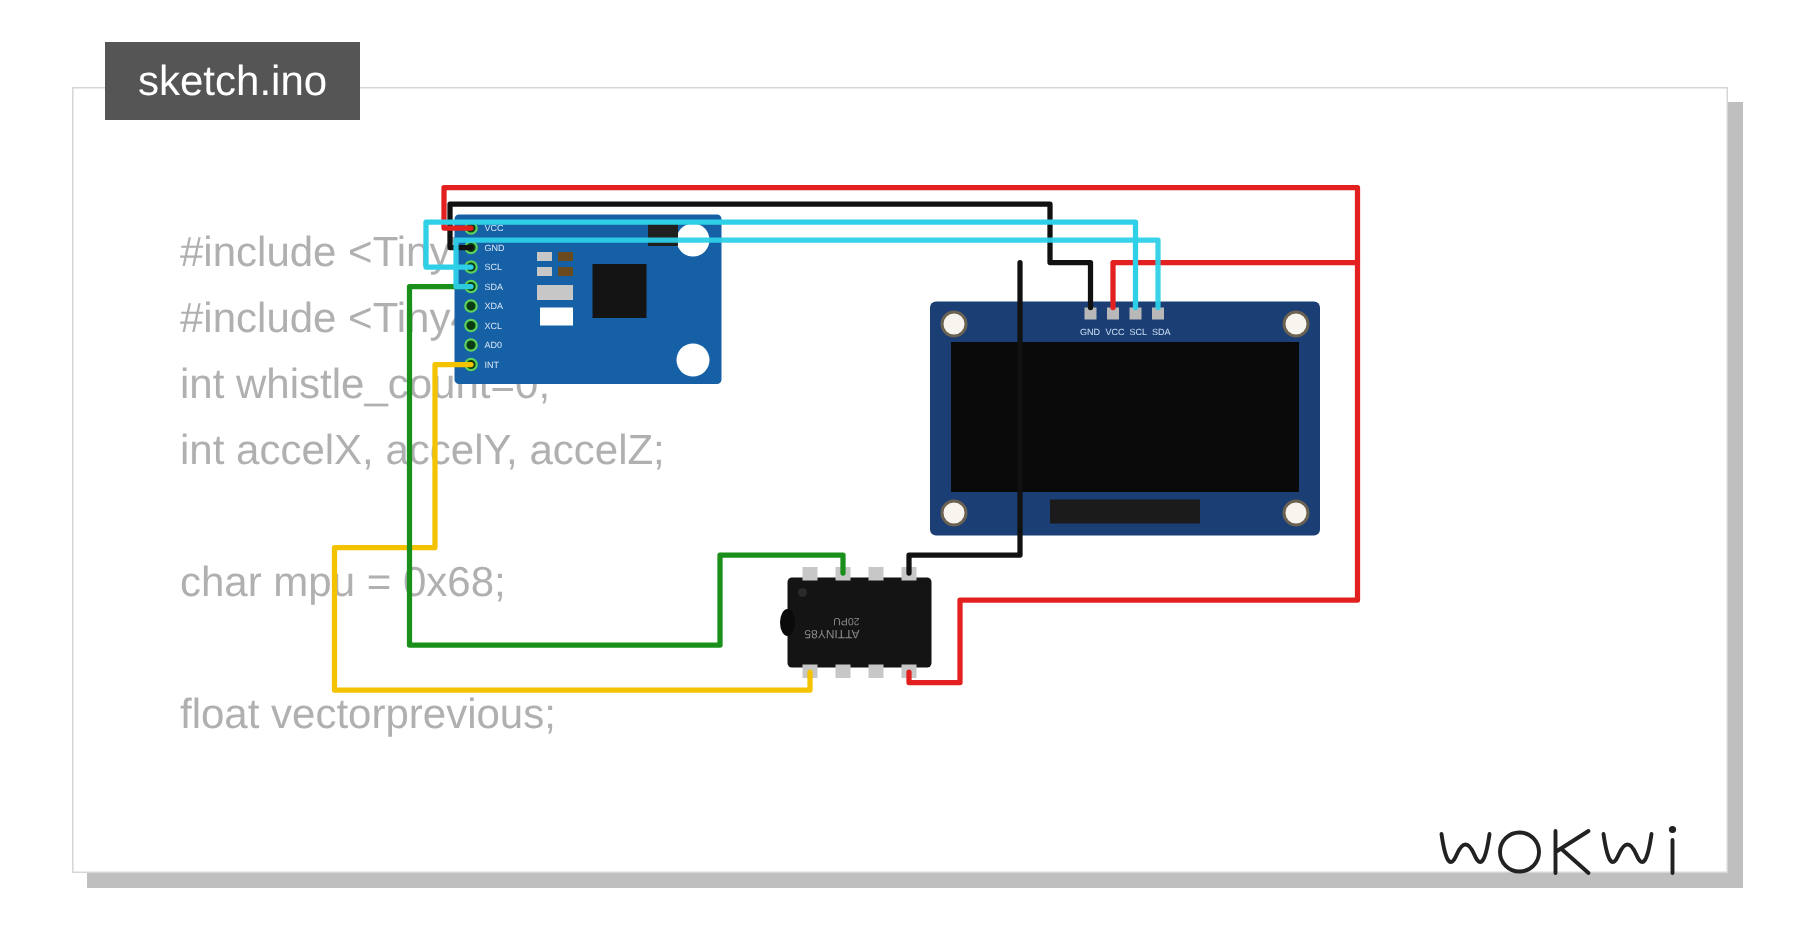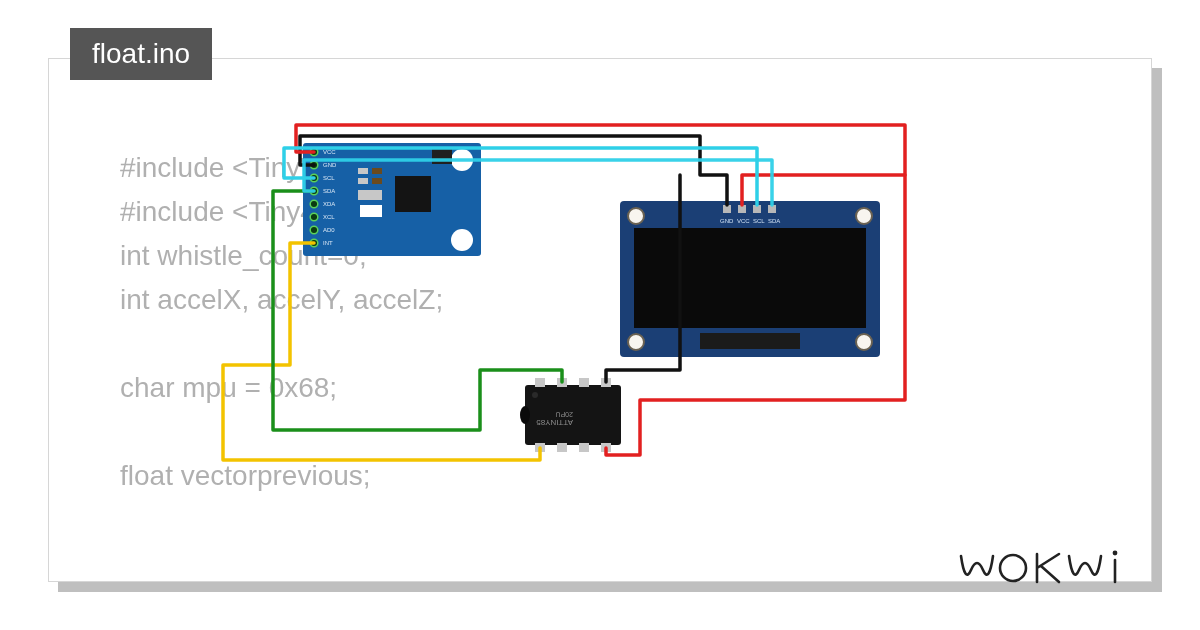--- a/index.html
+++ b/index.html
@@ -56,21 +56,21 @@
     width: 1200px; height: 630px;
     pointer-events: none;
   }
 </style>
 </head>
 <body>
 
 <div class="card"></div>
 
 <div class="tab">
-  <span>float.ino</span>
+  <span>sketch.ino</span>
 </div>
 
 <div class="code">#include &lt;TinyWireM.h&gt;
 #include &lt;Tiny4kOLED.h&gt;
 int whistle_count=0;
 int accelX, accelY, accelZ;
 
 char mpu = 0x68;
 
 float vectorprevious;</div>

